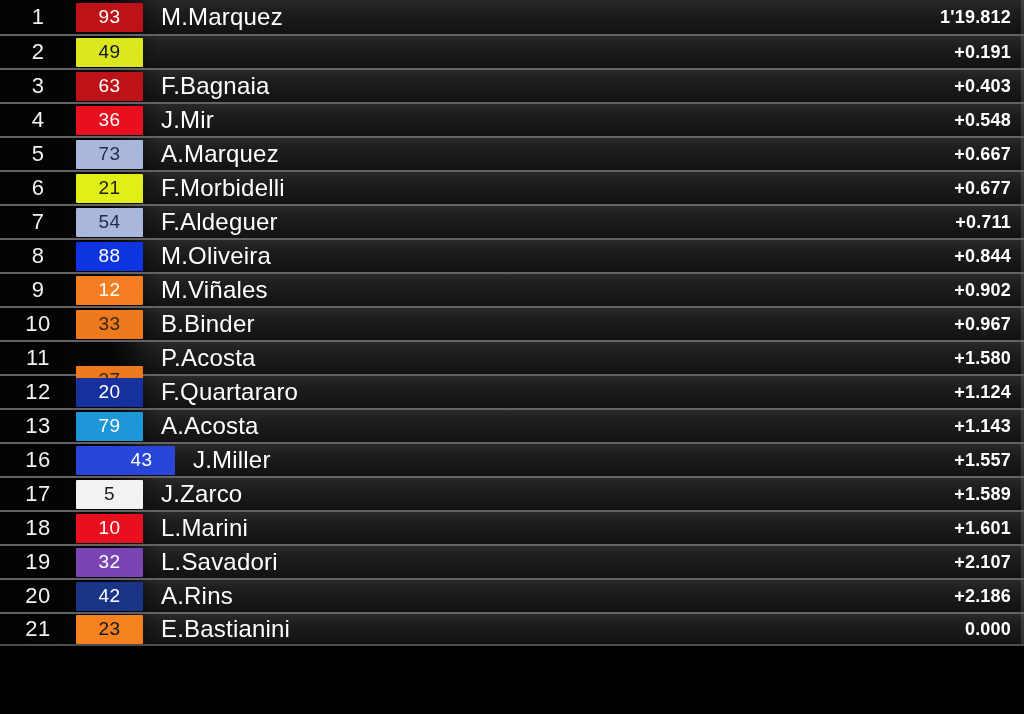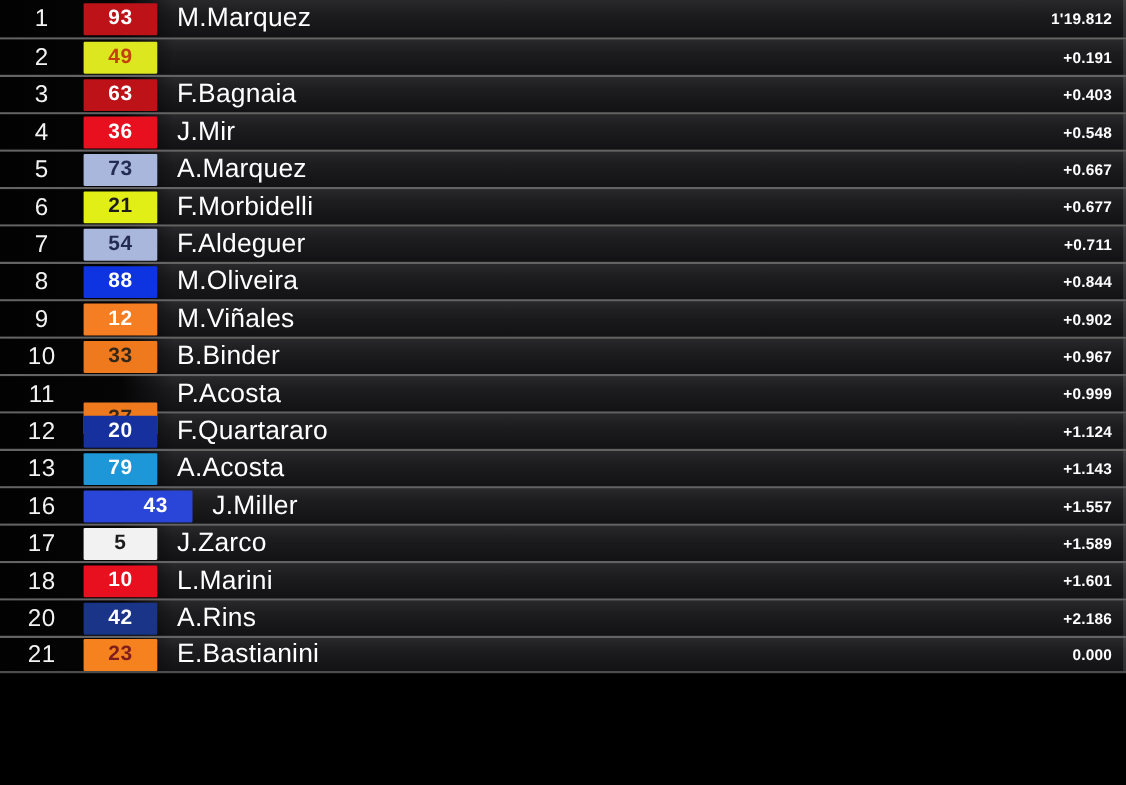--- a/index.html
+++ b/index.html
@@ -63,59 +63,59 @@
     position: relative;
     z-index: 1;
     flex: 0 0 67px;
     width: 67px;
     height: 29px;
     display: flex;
     align-items: center;
     justify-content: center;
     border-radius: 1px;
     font-size: 19px;
-    font-weight: 700;
+    font-weight: 400;
     letter-spacing: 0.5px;
   }
   .name {
     position: relative;
     z-index: 1;
     margin-left: 18px;
     color: #ffffff;
     font-size: 24px;
     font-weight: 400;
     letter-spacing: 0.2px;
     white-space: nowrap;
   }
   .time {
     position: relative;
     z-index: 1;
     margin-left: auto;
     padding-right: 13px;
     color: #ffffff;
-    font-size: 14px;
+    font-size: 18px;
     font-weight: 700;
     letter-spacing: 0.2px;
   }
 </style>
 </head>
 <body>
 
 <div class="board">
 
     <div class="row">
       <div class="pos">1</div>
       <div class="plate" style="background: rgb(189, 18, 24); color: rgb(255, 255, 255);">93</div>
       <div class="name">M.Marquez</div>
       <div class="time">1'19.812</div>
     </div>
 
     <div class="row">
       <div class="pos">2</div>
-      <div class="plate" style="background: rgb(220, 231, 31); color: #c2410c;">49</div>
+      <div class="plate" style="background: rgb(220, 231, 31); color: #0f172a;">49</div>
       <div class="time">+0.191</div>
     </div>
 
     <div class="row">
       <div class="pos">3</div>
       <div class="plate" style="background: rgb(189, 18, 24); color: rgb(255, 255, 255);">63</div>
       <div class="name">F.Bagnaia</div>
       <div class="time">+0.403</div>
     </div>
 
@@ -165,21 +165,21 @@
       <div class="pos">10</div>
       <div class="plate" style="background: rgb(239, 122, 30); color: rgb(51, 39, 26);">33</div>
       <div class="name">B.Binder</div>
       <div class="time">+0.967</div>
     </div>
 
     <div class="row">
       <div class="pos">11</div>
       <div class="plate" style="background: rgb(239, 122, 30); color: rgb(51, 39, 26); margin-top: 44px;">37</div>
       <div class="name">P.Acosta</div>
-      <div class="time">+0.999</div>
+      <div class="time">+1.580</div>
     </div>
 
     <div class="row">
       <div class="pos">12</div>
       <div class="plate" style="background: rgb(22, 48, 158); color: rgb(255, 255, 255);">20</div>
       <div class="name">F.Quartararo</div>
       <div class="time">+1.124</div>
     </div>
 
     <div class="row">
@@ -205,27 +205,33 @@
       <div class="time">+1.589</div>
     </div>
 
     <div class="row">
       <div class="pos">18</div>
       <div class="plate" style="background: rgb(232, 15, 30); color: rgb(255, 255, 255);">10</div>
       <div class="name">L.Marini</div>
       <div class="time">+1.601</div>
     </div>
 
+    <div class="row">
+      <div class="pos">19</div>
+      <div class="plate" style="background: rgb(123, 68, 180); color: rgb(255, 255, 255);">32</div>
+      <div class="name">L.Savadori</div>
+      <div class="time">+2.107</div>
+    </div>
 
     <div class="row">
       <div class="pos">20</div>
       <div class="plate" style="background: rgb(26, 52, 136); color: rgb(255, 255, 255);">42</div>
       <div class="name">A.Rins</div>
       <div class="time">+2.186</div>
     </div>
 
     <div class="row">
       <div class="pos">21</div>
-      <div class="plate" style="background: rgb(245, 130, 30); color: #7f1d1d;">23</div>
+      <div class="plate" style="background: rgb(245, 130, 30); color: #0f172a;">23</div>
       <div class="name">E.Bastianini</div>
       <div class="time">0.000</div>
     </div>
   </div>
 
 </body></html>

